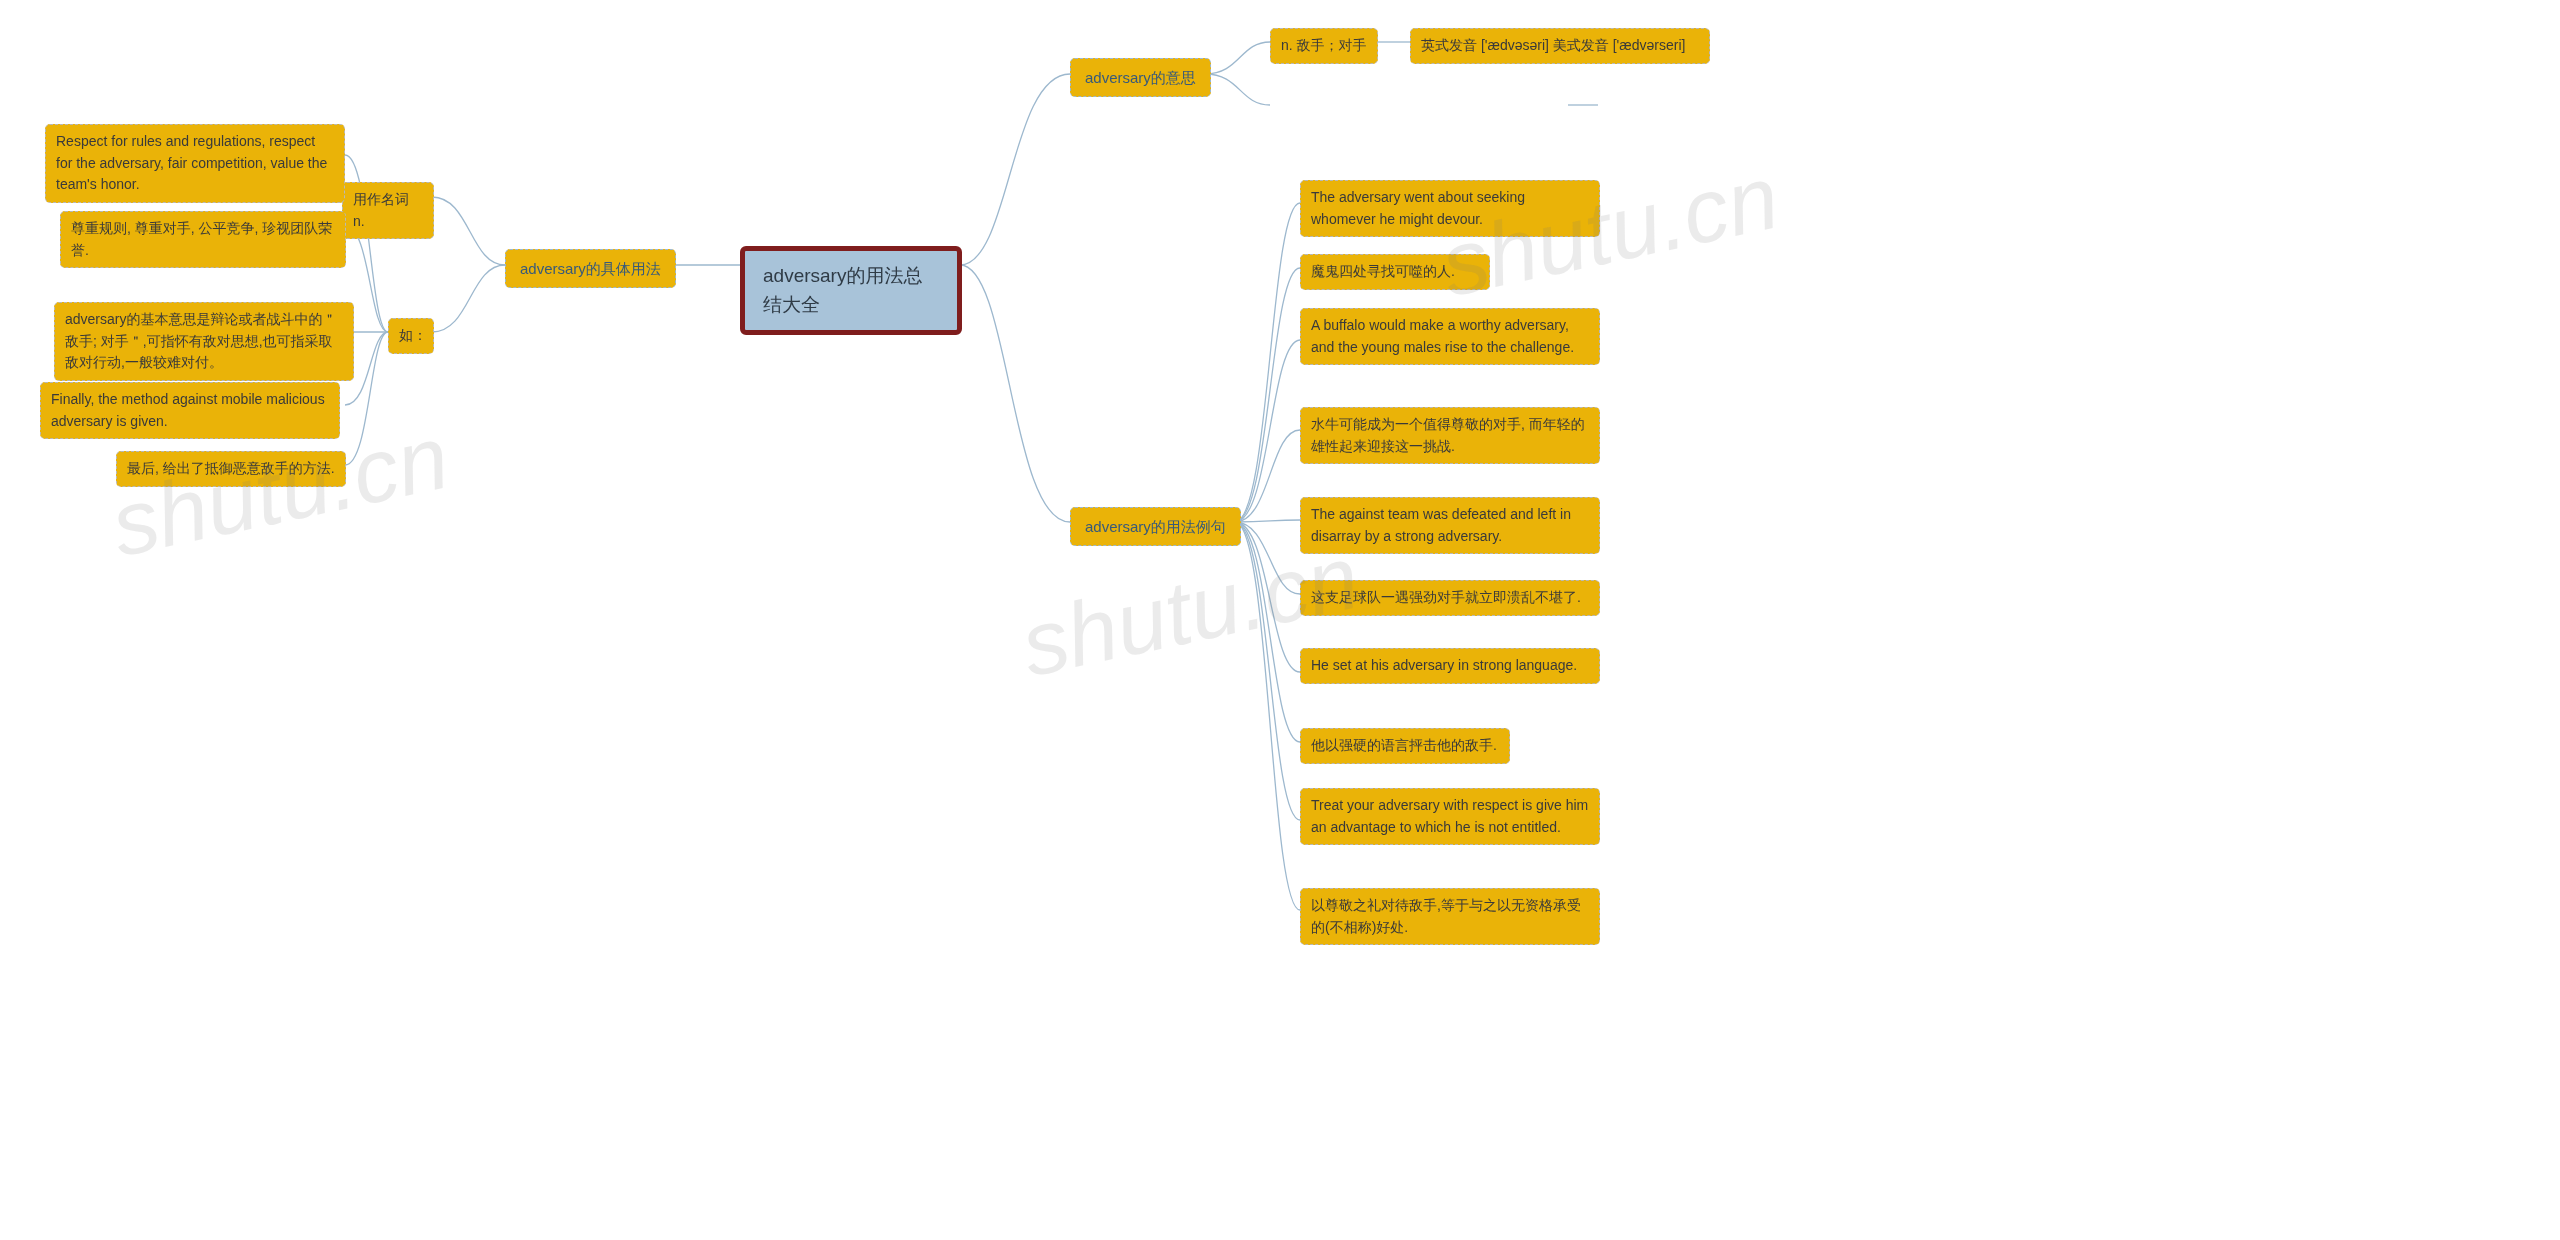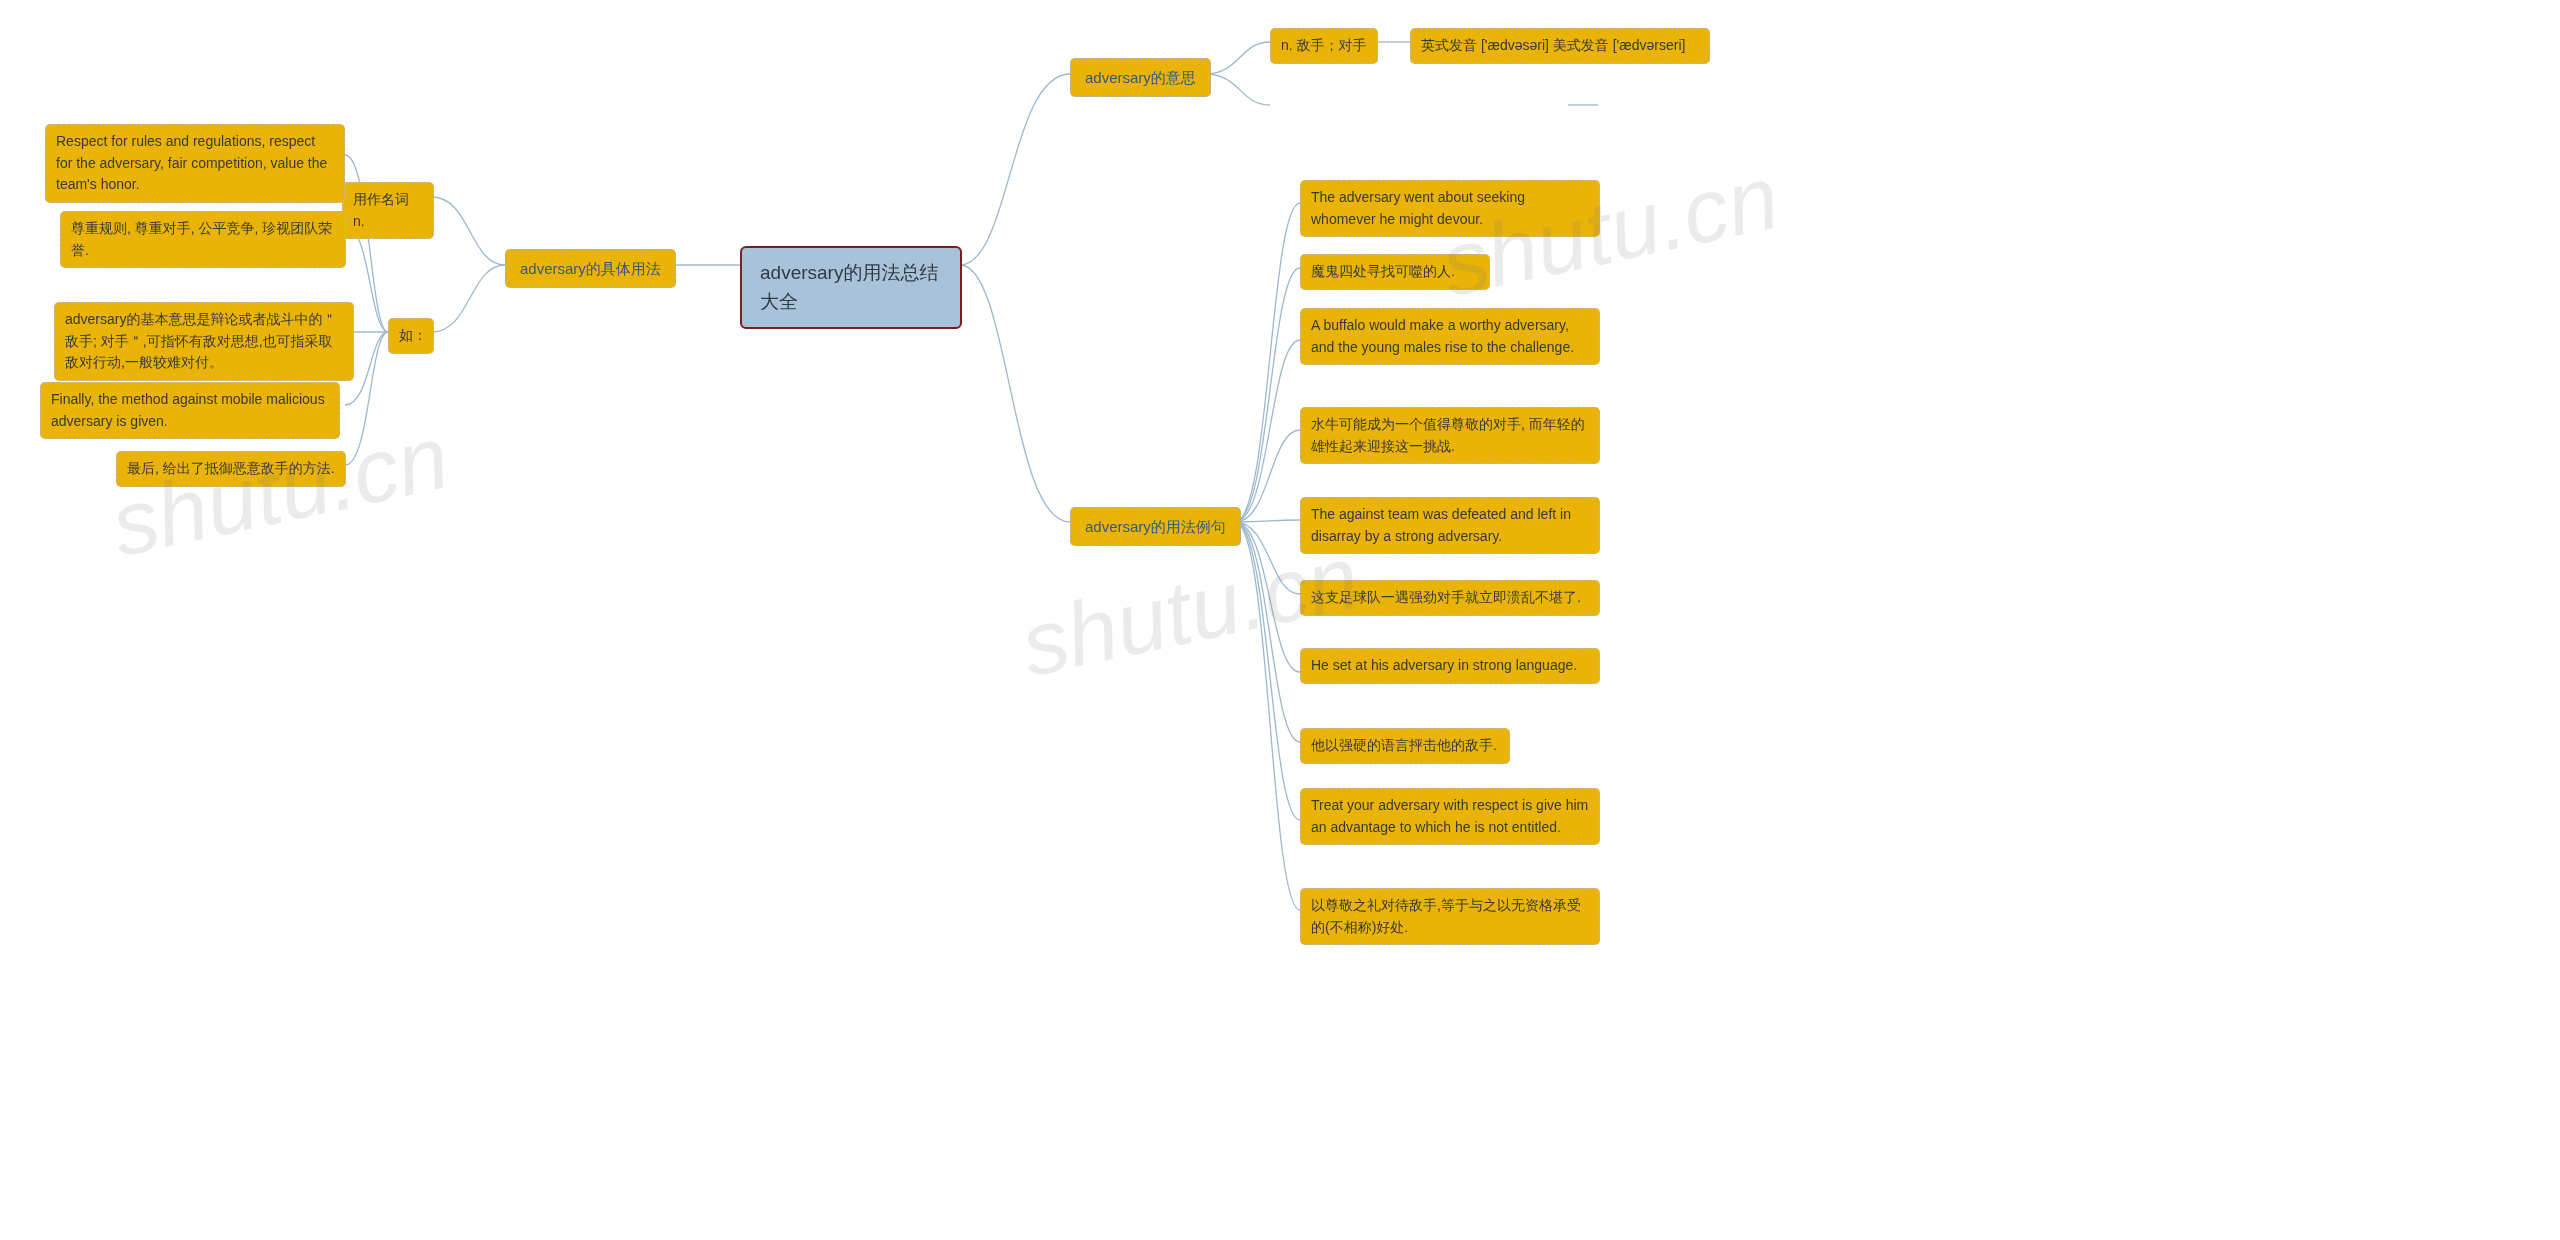--- a/index.html
+++ b/index.html
@@ -25,21 +25,21 @@
     line-height: 1.55;
     color: #3a3a3a;
     display: flex;
     align-items: center;
     justify-content: flex-start;
     text-align: left;
     padding: 6px 10px;
   }
   .root {
     background: #a8c3d9;
-    border: 2px solid #7f1d1d;
+    border: 5px solid #7f1d1d;
     border-radius: 6px;
     font-size: 19px;
     color: #2f3b46;
     justify-content: center;
     padding: 10px 18px;
   }
   .branch {
     border: 1px dashed #9db8ce;
     border-radius: 5px;
     font-size: 15px;

